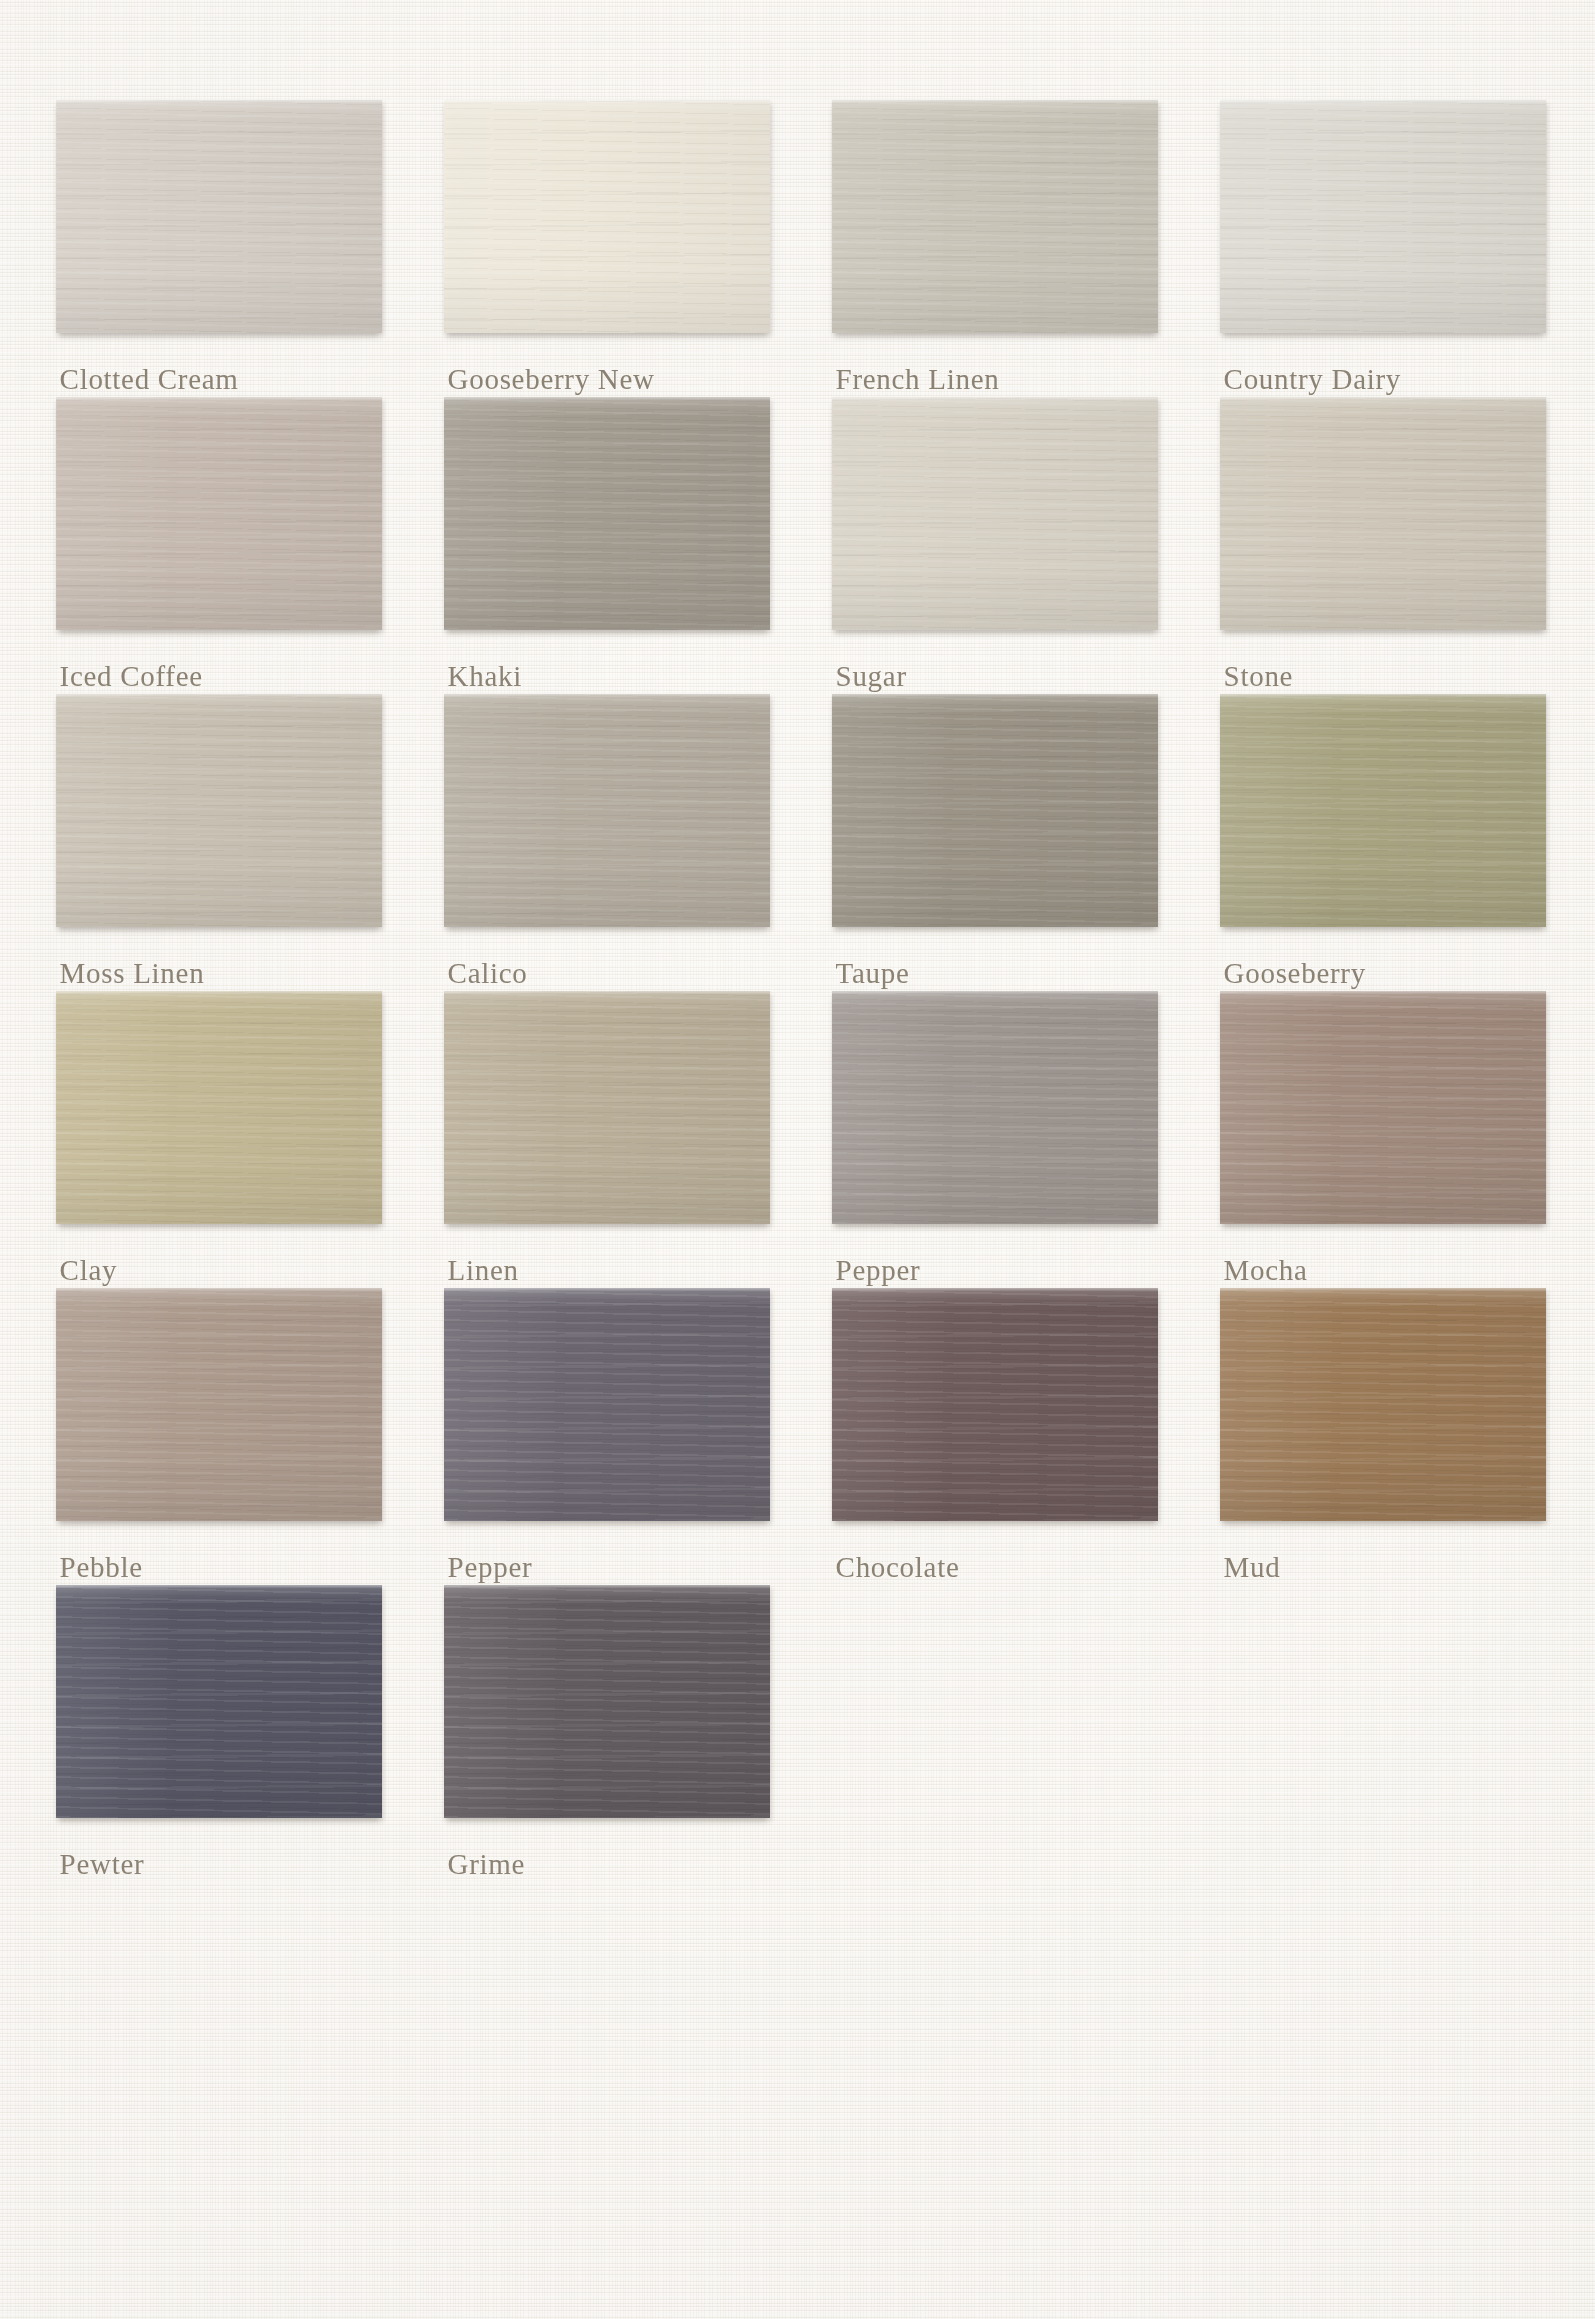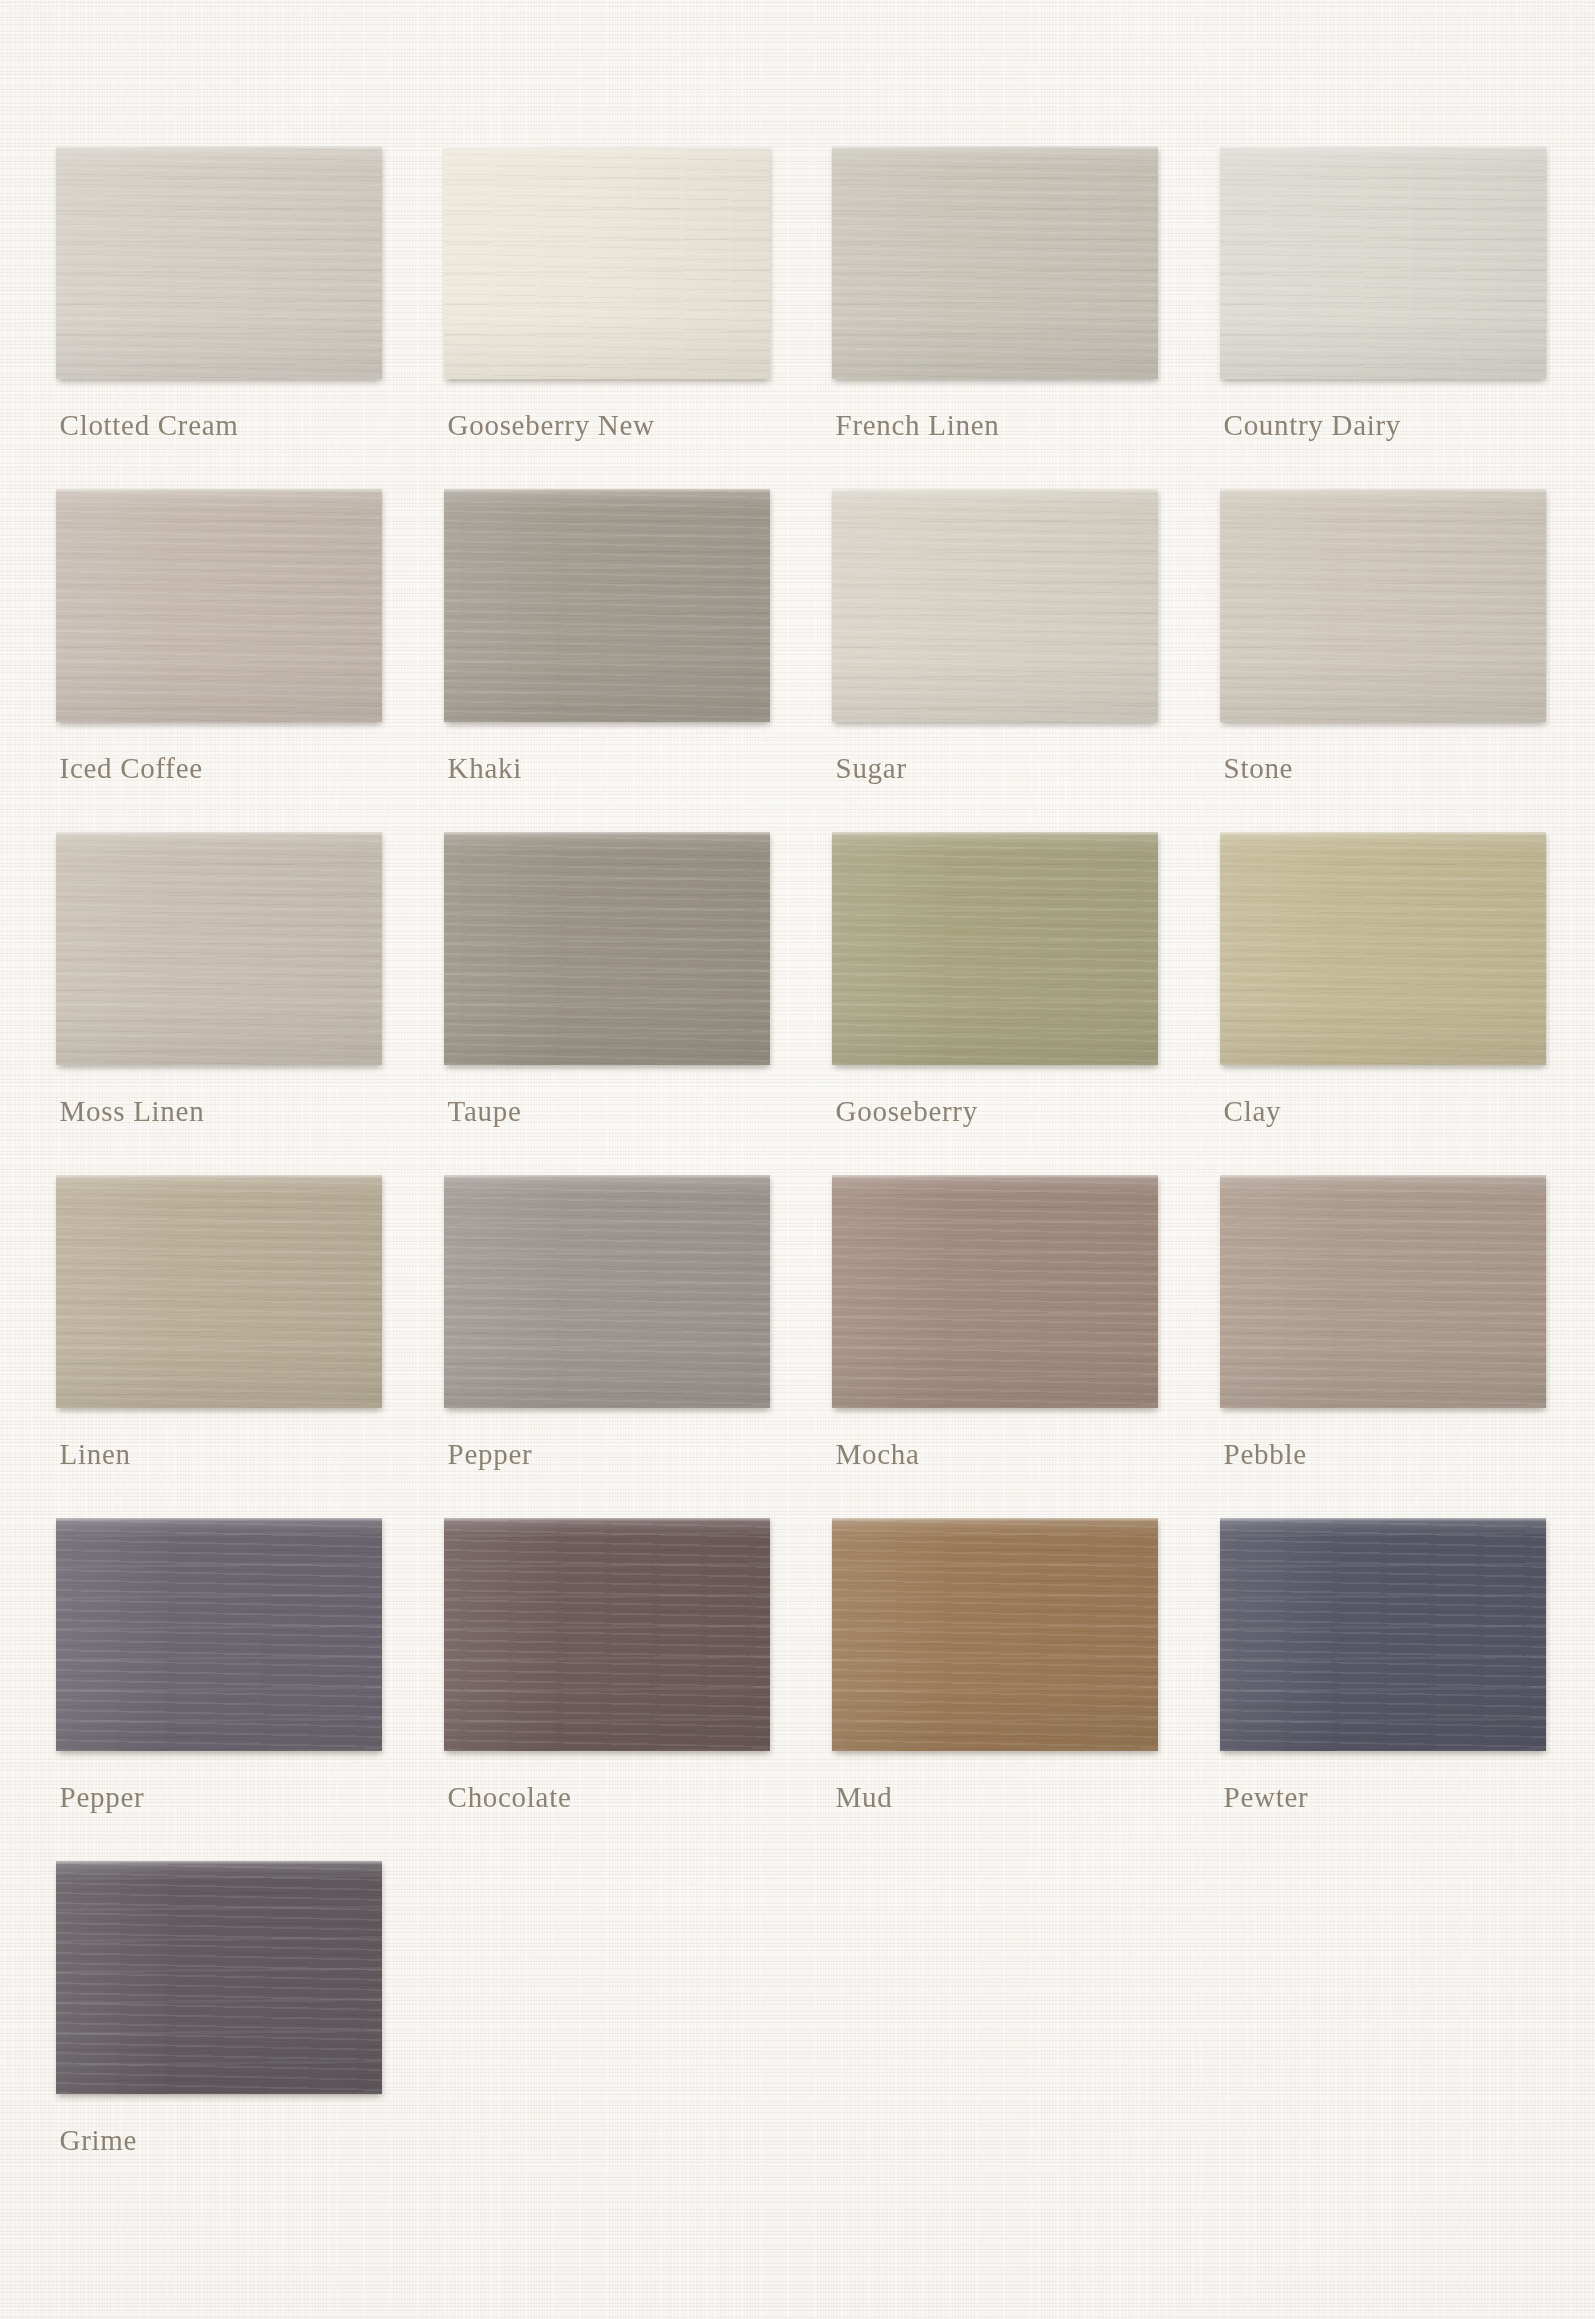--- a/index.html
+++ b/index.html
@@ -49,21 +49,20 @@
     grid-template-columns: repeat(4, 326px);
     column-gap: 62px;
     row-gap: 0px;
     z-index: 2;
   }
 
   .swatch-cell {
     width: 326px;
     height: 297px;
     position: relative;
-    margin-top: 46px;
   }
 
   .chip {
     position: relative;
     width: 326px;
     height: 233px;
     box-shadow:
       0 4.5px 6.3px -1.8px rgba(96,86,72,0.30),
       1.8px 2.7px 4.5px rgba(110,100,84,0.16);
   }
@@ -162,20 +161,24 @@
     </div>
     <div class="swatch-cell">
       <div class="chip" style="background-color: rgb(207, 200, 186);"></div>
       <div class="swatch-label">Stone</div>
     </div>
     <div class="swatch-cell">
       <div class="chip" style="background-color: rgb(200, 192, 178);"></div>
       <div class="swatch-label">Moss Linen</div>
     </div>
     <div class="swatch-cell">
+      <div class="chip" style="background-color: rgb(181, 173, 160);"></div>
+      <div class="swatch-label">Calico</div>
+    </div>
+    <div class="swatch-cell">
       <div class="chip" style="background-color: rgb(154, 147, 134);"></div>
       <div class="swatch-label">Taupe</div>
     </div>
     <div class="swatch-cell">
       <div class="chip" style="background-color: rgb(168, 164, 130);"></div>
       <div class="swatch-label">Gooseberry</div>
     </div>
     <div class="swatch-cell">
       <div class="chip" style="background-color: rgb(196, 185, 150);"></div>
       <div class="swatch-label">Clay</div>

